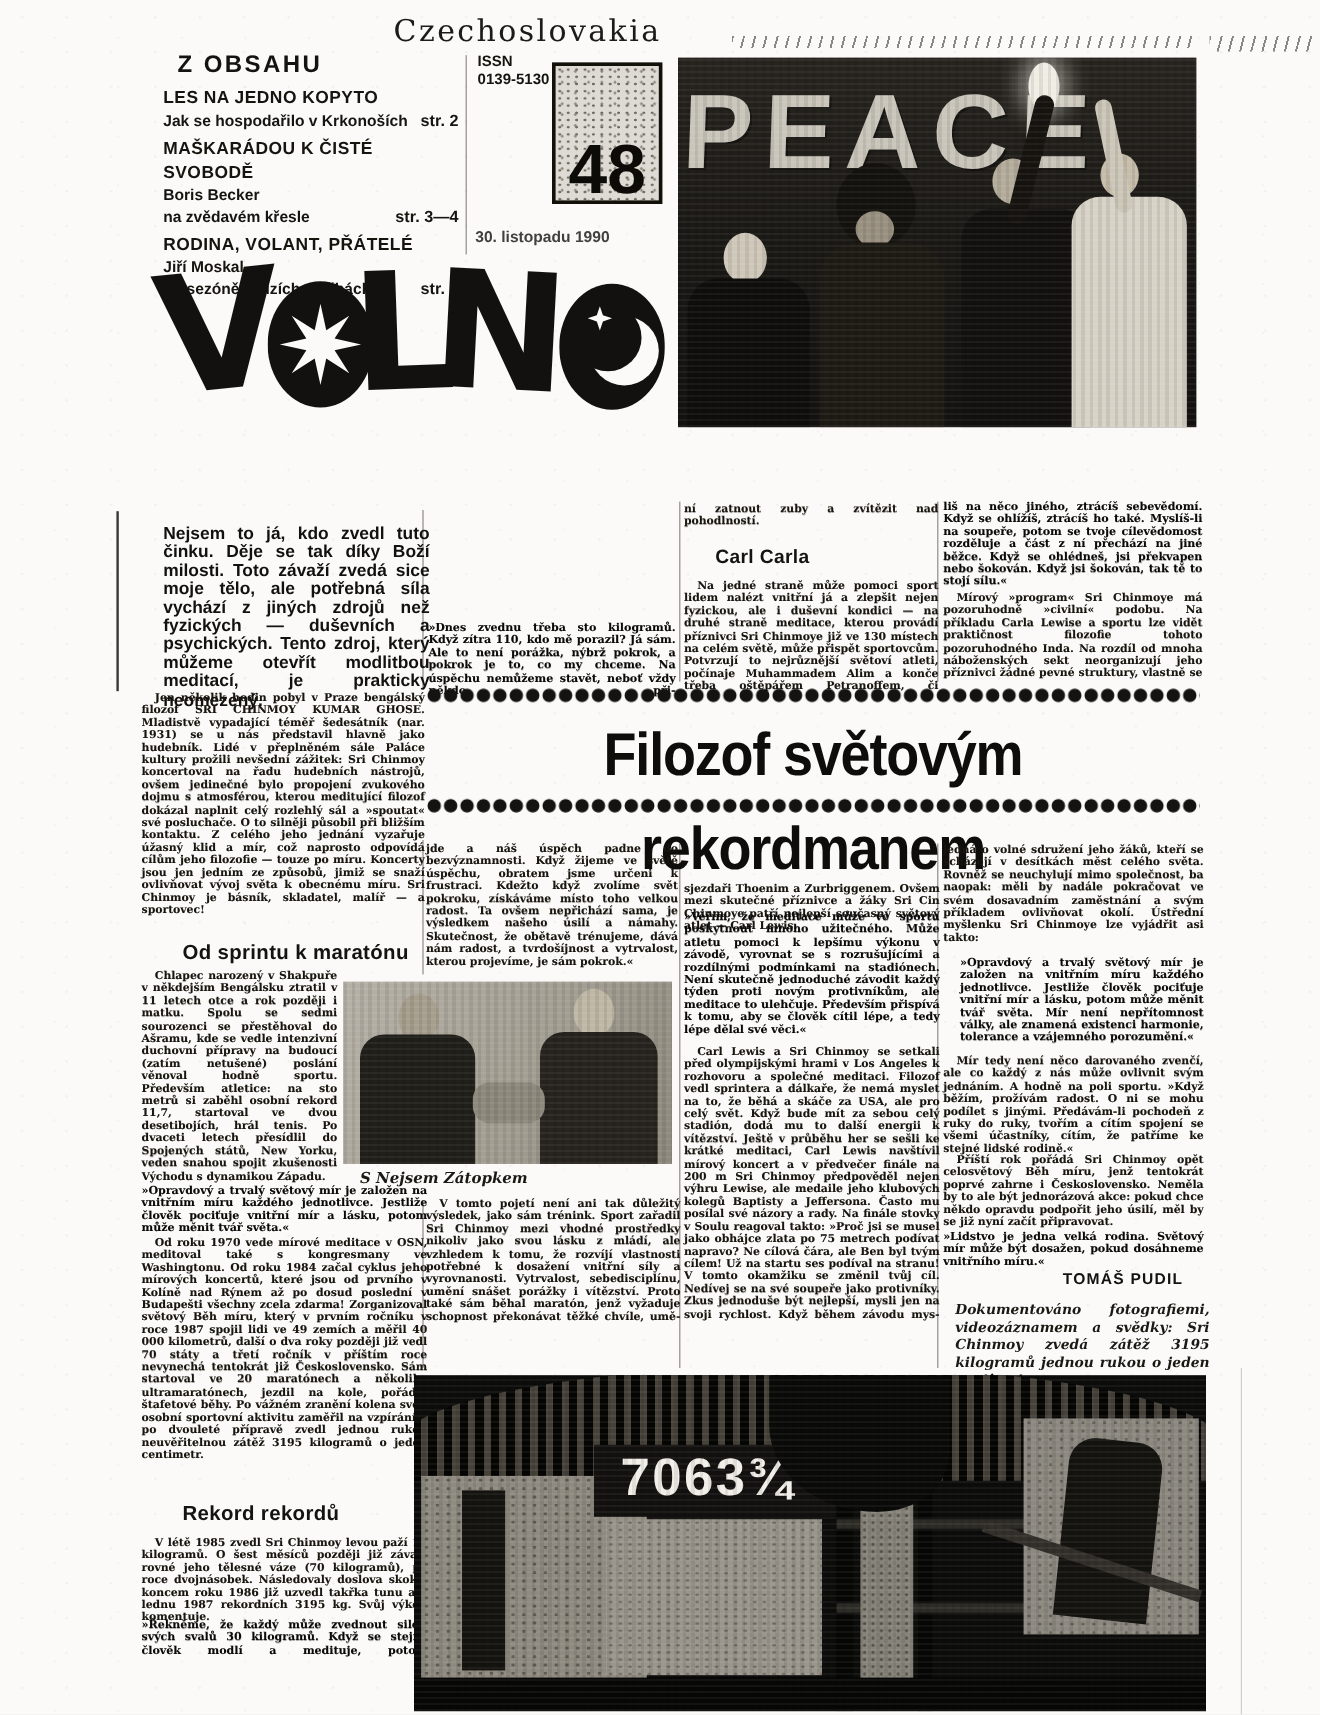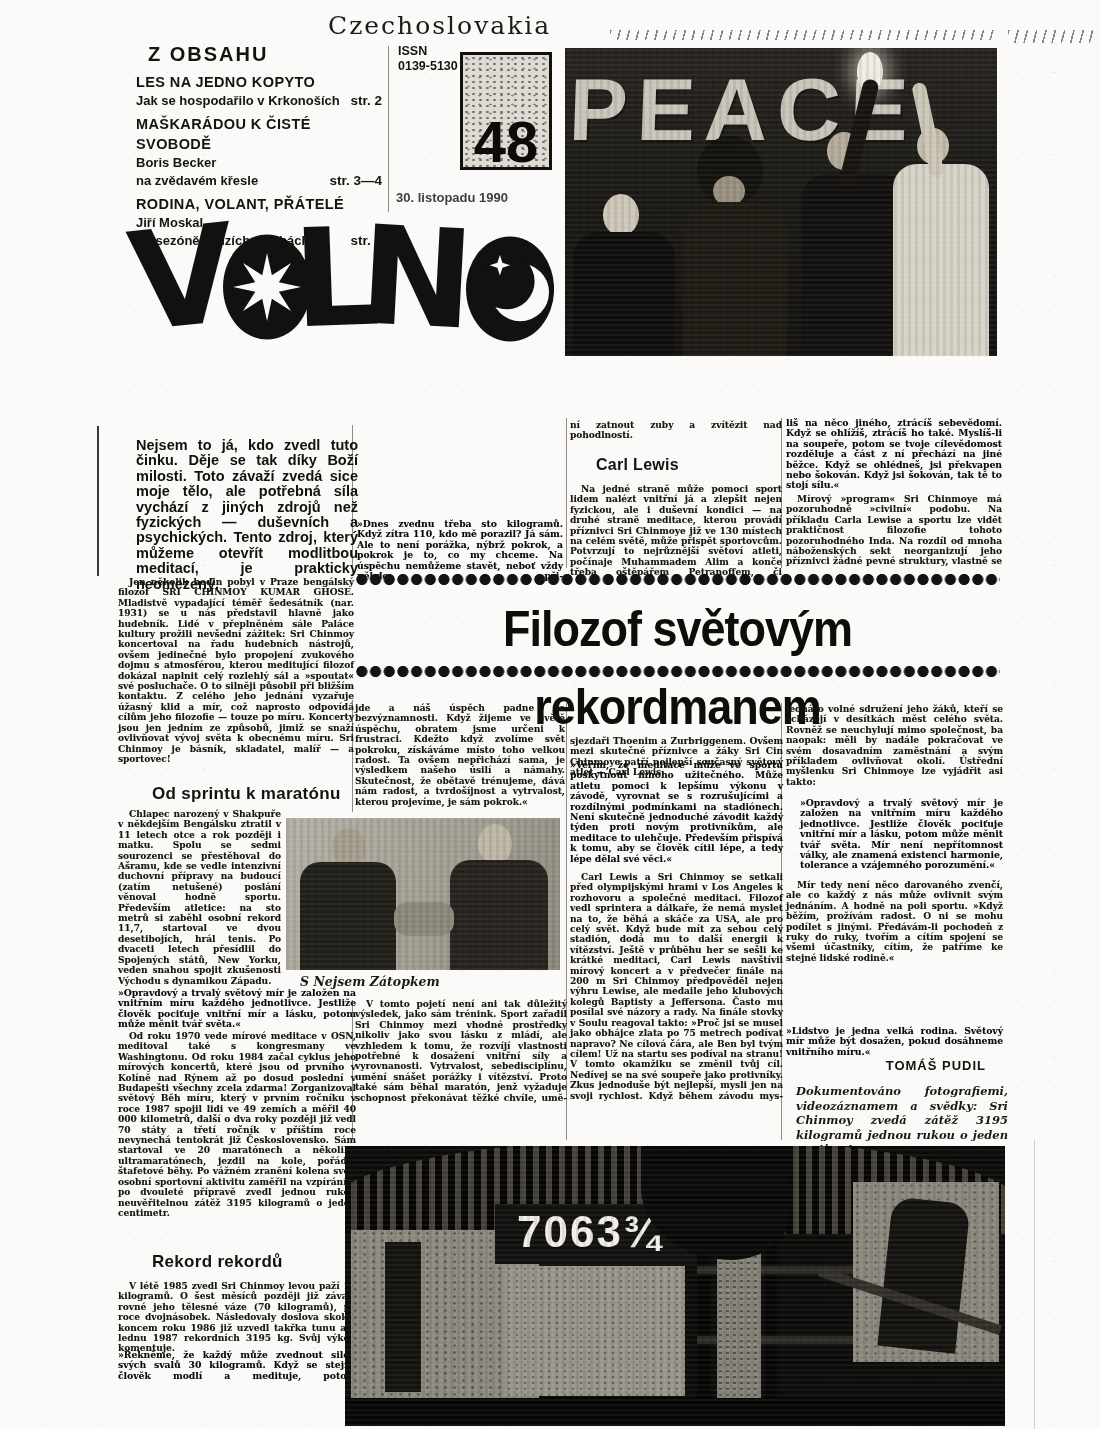--- a/index.html
+++ b/index.html
@@ -157,21 +157,21 @@
 
   <div class="abs sub" style="left:152px;top:1252px;">Rekord rekordů</div>
 
   <div class="abs body-text indent" style="left:118px;top:1281px;width:238px;">V létě 1985 zvedl Sri Chinmoy levou paží 18 kilogramů. O šest měsíců později již závaží rovné jeho tělesné váze (70 kilogramů), po roce dvojnásobek. Následovaly doslova skoky: koncem roku 1986 již uzvedl takřka tunu a v lednu 1987 rekordních 3195 kg. Svůj výkon komentuje.</div>
 
   <div class="abs body-text q runon" style="left:118px;top:1350px;width:238px;">»Řekněme, že každý může zvednout silou svých svalů 30 kilogramů. Když se stejný člověk modlí a medituje, potom</div>
 
   <div class="abs body-text q runon" style="left:357px;top:519px;width:206px;">»Dnes zvednu třeba sto kilogramů. Když zítra 110, kdo mě porazil? Já sám. Ale to není porážka, nýbrž pokrok, a pokrok je to, co my chceme. Na úspěchu nemůžeme stavět, neboť vždy někdo při-</div>
 
   <div class="abs body-text" style="left:570px;top:420px;width:212px;">ní zatnout zuby a zvítězit nad pohodlností.</div>
-  <div class="abs sub" style="left:596px;top:455px;font-size:16px;">Carl Lewis</div>
+  <div class="abs sub" style="left:596px;top:455px;font-size:16px;">Carl Carla</div>
   <div class="abs body-text indent runon" style="left:570px;top:484px;width:212px;">Na jedné straně může pomoci sport lidem nalézt vnitřní já a zlepšit nejen fyzickou, ale i duševní kondici — na druhé straně meditace, kterou provádí příznivci Sri Chinmoye již ve 130 místech na celém světě, může přispět sportovcům. Potvrzují to nejrůznější světoví atleti, počínaje Muhammadem Alim a konče třeba oštěpářem Petranoffem, či</div>
 
   <div class="abs body-text q" style="left:786px;top:418px;width:216px;">liš na něco jiného, ztrácíš sebevědomí. Když se ohlížíš, ztrácíš ho také. Myslíš-li na soupeře, potom se tvoje cílevědomost rozděluje a část z ní přechází na jiné běžce. Když se ohlédneš, jsi překvapen nebo šokován. Když jsi šokován, tak tě to stojí sílu.«</div>
   <div class="abs body-text indent runon" style="left:786px;top:494px;width:216px;">Mírový »program« Sri Chinmoye má pozoruhodně »civilní« podobu. Na příkladu Carla Lewise a sportu lze vidět praktičnost filozofie tohoto pozoruhodného Inda. Na rozdíl od mnoha náboženských sekt neorganizují jeho příznivci žádné pevné struktury, vlastně se</div>
 
   <div class="abs dots" style="left:355px;top:572px;width:645px;"></div>
   <div class="abs" style="left:355px;top:590px;width:645px;text-align:center;
        font:700 45px/70px 'Liberation Sans',sans-serif;letter-spacing:-1px;color:#0e0d0a;transform:scaleY(1.12);transform-origin:top;">Filozof světovým rekordmanem</div>
   <div class="abs dots" style="left:355px;top:664px;width:645px;"></div>
 
@@ -189,20 +189,21 @@
 
   <div class="abs body-text indent runon" style="left:355px;top:999px;width:212px;">V tomto pojetí není ani tak důležitý výsledek, jako sám trénink. Sport zařadil Sri Chinmoy mezi vhodné prostředky nikoliv jako svou lásku z mládí, ale vzhledem k tomu, že rozvíjí vlastnosti potřebné k dosažení vnitřní síly a vyrovnanosti. Vytrvalost, sebedisciplínu, umění snášet porážky i vítězství. Proto také sám běhal maratón, jenž vyžaduje schopnost překonávat těžké chvíle, umě-</div>
 
   <div class="abs body-text" style="left:570px;top:704px;width:213px;margin-top:32px;">sjezdaři Thoenim a Zurbriggenem. Ovšem mezi skutečné příznivce a žáky Sri Cin Chinmoye patří nejlepší současný světový atlet — Carl Lewis.</div>
   <div class="abs body-text q" style="left:570px;top:760px;width:213px;">»Věřím, že meditace může ve sportu poskytnout mnoho užitečného. Může atletu pomoci k lepšímu výkonu v závodě, vyrovnat se s rozrušujícími a rozdílnými podmínkami na stadiónech. Není skutečně jednoduché závodit každý týden proti novým protivníkům, ale meditace to ulehčuje. Především přispívá k tomu, aby se člověk cítil lépe, a tedy lépe dělal své věci.«</div>
   <div class="abs body-text indent runon" style="left:570px;top:872px;width:213px;">Carl Lewis a Sri Chinmoy se setkali před olympijskými hrami v Los Angeles k rozhovoru a společné meditaci. Filozof vedl sprintera a dálkaře, že nemá myslet na to, že běhá a skáče za USA, ale pro celý svět. Když bude mít za sebou celý stadión, dodá mu to další energii k vítězství. Ještě v průběhu her se sešli ke krátké meditaci, Carl Lewis navštívil mírový koncert a v předvečer finále na 200 m Sri Chinmoy předpověděl nejen výhru Lewise, ale medaile jeho klubových kolegů Baptisty a Jeffersona. Často mu posílal své názory a rady. Na finále stovky v Soulu reagoval takto: »Proč jsi se musel jako obhájce zlata po 75 metrech podívat napravo? Ne cílová čára, ale Ben byl tvým cílem! Už na startu ses podíval na stranu! V tomto okamžiku se změnil tvůj cíl. Nedívej se na své soupeře jako protivníky. Zkus jednoduše být nejlepší, mysli jen na svoji rychlost. Když během závodu mys-</div>
 
   <div class="abs body-text" style="left:786px;top:704px;width:217px;">jedná o volné sdružení jeho žáků, kteří se scházejí v desítkách měst celého světa. Rovněž se neuchylují mimo společnost, ba naopak: měli by nadále pokračovat ve svém dosavadním zaměstnání a svým příkladem ovlivňovat okolí. Ústřední myšlenku Sri Chinmoye lze vyjádřit asi takto:</div>
   <div class="abs body-text q" style="left:800px;top:798px;width:203px;">»Opravdový a trvalý světový mír je založen na vnitřním míru každého jednotlivce. Jestliže člověk pociťuje vnitřní mír a lásku, potom může měnit tvář světa. Mír není nepřítomnost války, ale znamená existenci harmonie, tolerance a vzájemného porozumění.«</div>
   <div class="abs body-text indent" style="left:786px;top:880px;width:217px;">Mír tedy není něco darovaného zvenčí, ale co každý z nás může ovlivnit svým jednáním. A hodně na poli sportu. »Když běžím, prožívám radost. O ni se mohu podílet s jinými. Předávám-li pochodeň z ruky do ruky, tvořím a cítím spojení se všemi účastníky, cítím, že patříme ke stejné lidské rodině.«</div>
+  <div class="abs body-text indent" style="left:786px;top:962px;width:217px;">Příští rok pořádá Sri Chinmoy opět celosvětový Běh míru, jenž tentokrát poprvé zahrne i Československo. Neměla by to ale být jednorázová akce: pokud chce někdo opravdu podpořit jeho úsilí, měl by se již nyní začít připravovat.</div>
   <div class="abs body-text q" style="left:786px;top:1026px;width:217px;">»Lidstvo je jedna velká rodina. Světový mír může být dosažen, pokud dosáhneme vnitřního míru.«</div>
   <div class="abs" style="left:786px;top:1058px;width:200px;text-align:right;font:700 13px/16px 'Liberation Sans',sans-serif;letter-spacing:1px;color:#14120e;">TOMÁŠ PUDIL</div>
   <div class="abs cap" style="left:796px;top:1084px;width:212px;font-size:11.5px;line-height:14.5px;text-align:justify;">Dokumentováno fotografiemi, videozáznamem a svědky: Sri Chinmoy zvedá zátěž 3195 kilogramů jednou rukou o jeden centimetr.</div>
 
   <div class="abs" style="left:345px;top:1146px;width:660px;height:280px;overflow:hidden;background:#0c0c0b;">
 
     <div class="abs" style="left:-14px;top:-8px;width:688px;height:96px;border-radius:50% 50% 0 0 / 70% 70% 0 0;
          background:repeating-linear-gradient(90deg,#050504 0 7px,#46423a 7px 13px);"></div>
 
     <div class="abs" style="left:6px;top:84px;width:188px;height:170px;background:#8f8b81;

